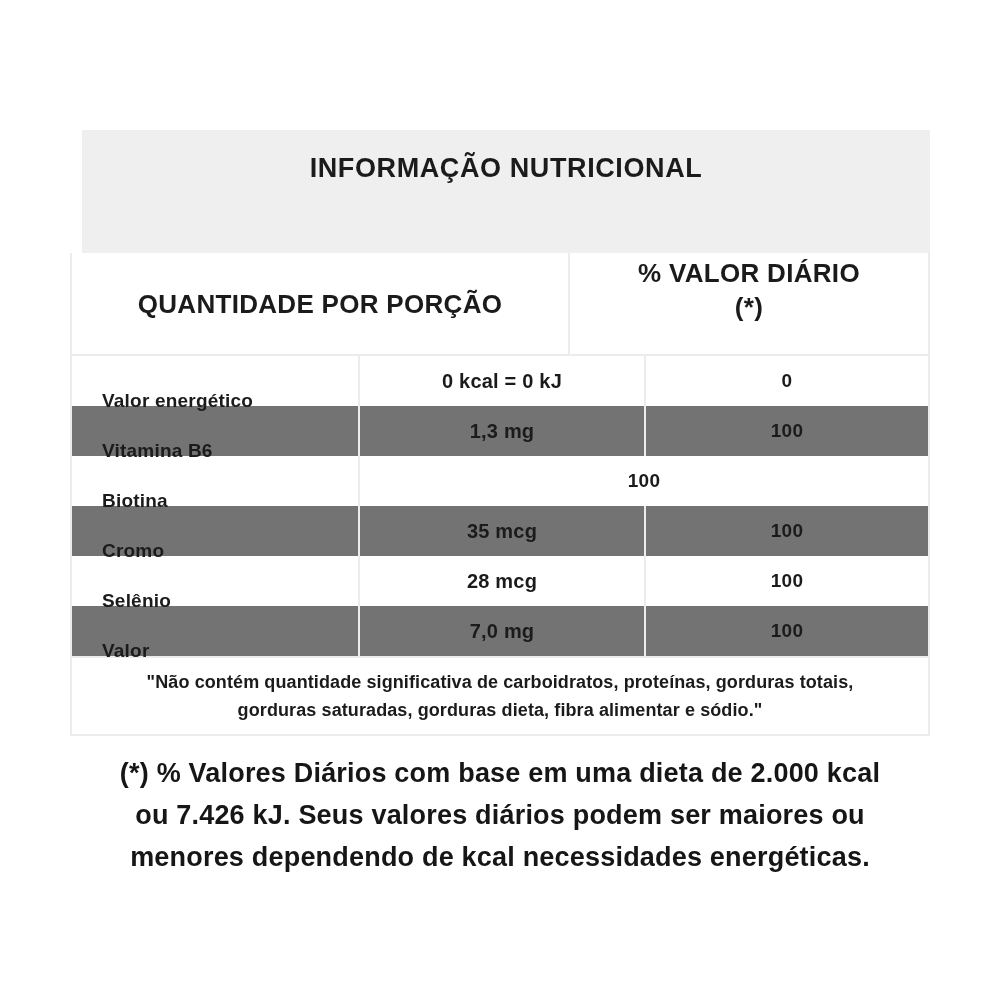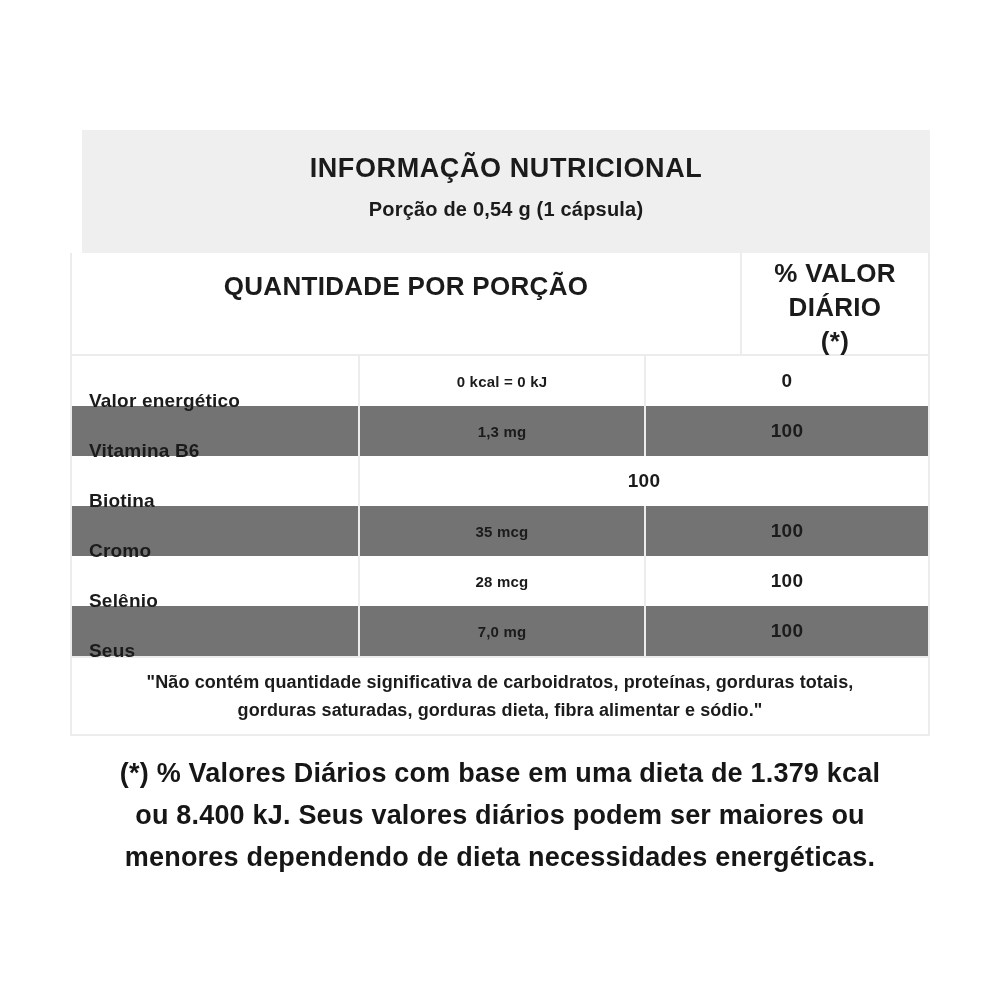--- a/index.html
+++ b/index.html
@@ -42,23 +42,23 @@
     background: #ffffff;
     border: 2px solid #ececec;
     border-top: none;
   }
   .head-row {
     display: flex;
     height: 103px;
     border-bottom: 2px solid #ececec;
   }
   .head-left {
-    width: 668px;
-    text-align: center;
-    padding-top: 16px;
+    width: 496px;
+    text-align: center;
+    padding-top: 34px;
     font-size: 26px;
     font-weight: 700;
     letter-spacing: 0.3px;
     line-height: 34px;
   }
   .head-right {
     flex: 1;
     border-left: 2px solid #ececec;
     text-align: center;
     padding-top: 3px;
@@ -71,33 +71,33 @@
   .row {
     display: flex;
     height: 50px;
     align-items: stretch;
   }
   .row.alt { background: #737373; }
   .c-label {
     width: 286px;
     display: flex;
     align-items: center;
-    padding-left: 17px;
+    padding-left: 30px;
     font-size: 19px;
     font-weight: 700;
     letter-spacing: 0.2px;
     margin-top: 39px;
   }
   .c-amount {
     width: 286px;
     border-left: 2px solid #ececec;
     display: flex;
     align-items: center;
     justify-content: center;
-    font-size: 15px;
+    font-size: 20px;
     font-weight: 700;
     letter-spacing: 0.2px;
   }
   .c-dv {
     flex: 1;
     border-left: 2px solid #ececec;
     display: flex;
     align-items: center;
     justify-content: center;
     font-size: 19px;
@@ -131,21 +131,20 @@
 </style>
 </head>
 <body>
 
 <div class="canvas">
 
   <div class="panel">
 
     <div class="top-block">
       <div class="title">INFORMAÇÃO NUTRICIONAL</div>
-      <div class="serving">Porção de 0,54 g (1 cápsula)</div>
     </div>
 
     <div class="tbl">
 
       <div class="head-row">
         <div class="head-left">QUANTIDADE POR PORÇÃO</div>
         <div class="head-right">
           <div>% VALOR DIÁRIO</div>
           <div>(*)</div>
         </div>
@@ -176,35 +175,35 @@
           <div class="c-dv">100</div>
         </div>
 
         <div class="row">
           <div class="c-label">Selênio</div>
           <div class="c-amount">28 mcg</div>
           <div class="c-dv">100</div>
         </div>
 
         <div class="row alt">
-          <div class="c-label">Seus</div>
+          <div class="c-label">Valor</div>
           <div class="c-amount">7,0 mg</div>
           <div class="c-dv">100</div>
         </div>
 
       </div>
 
       <div class="note">
         <div>"Não contém quantidade significativa de carboidratos, proteínas, gorduras totais,</div>
         <div>gorduras saturadas, gorduras dieta, fibra alimentar e sódio."</div>
       </div>
 
     </div>
 
   </div>
 
   <div class="footnote">
-    <div>(*) % Valores Diários com base em uma dieta de 1.379 kcal</div>
-    <div>ou 8.400 kJ. Seus valores diários podem ser maiores ou</div>
-    <div>menores dependendo de dieta necessidades energéticas.</div>
+    <div>(*) % Valores Diários com base em uma dieta de 2.000 kcal</div>
+    <div>ou 7.426 kJ. Seus valores diários podem ser maiores ou</div>
+    <div>menores dependendo de kcal necessidades energéticas.</div>
   </div>
 
 </div>
 
 </body></html>

